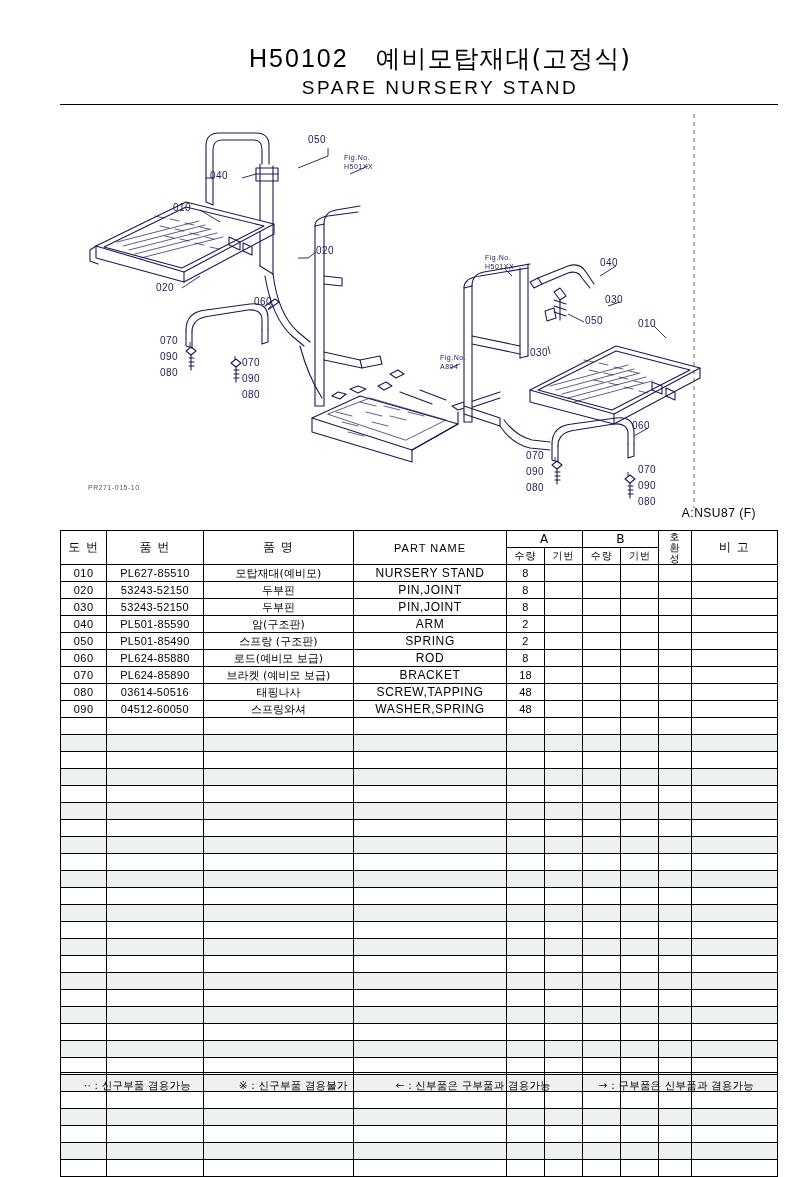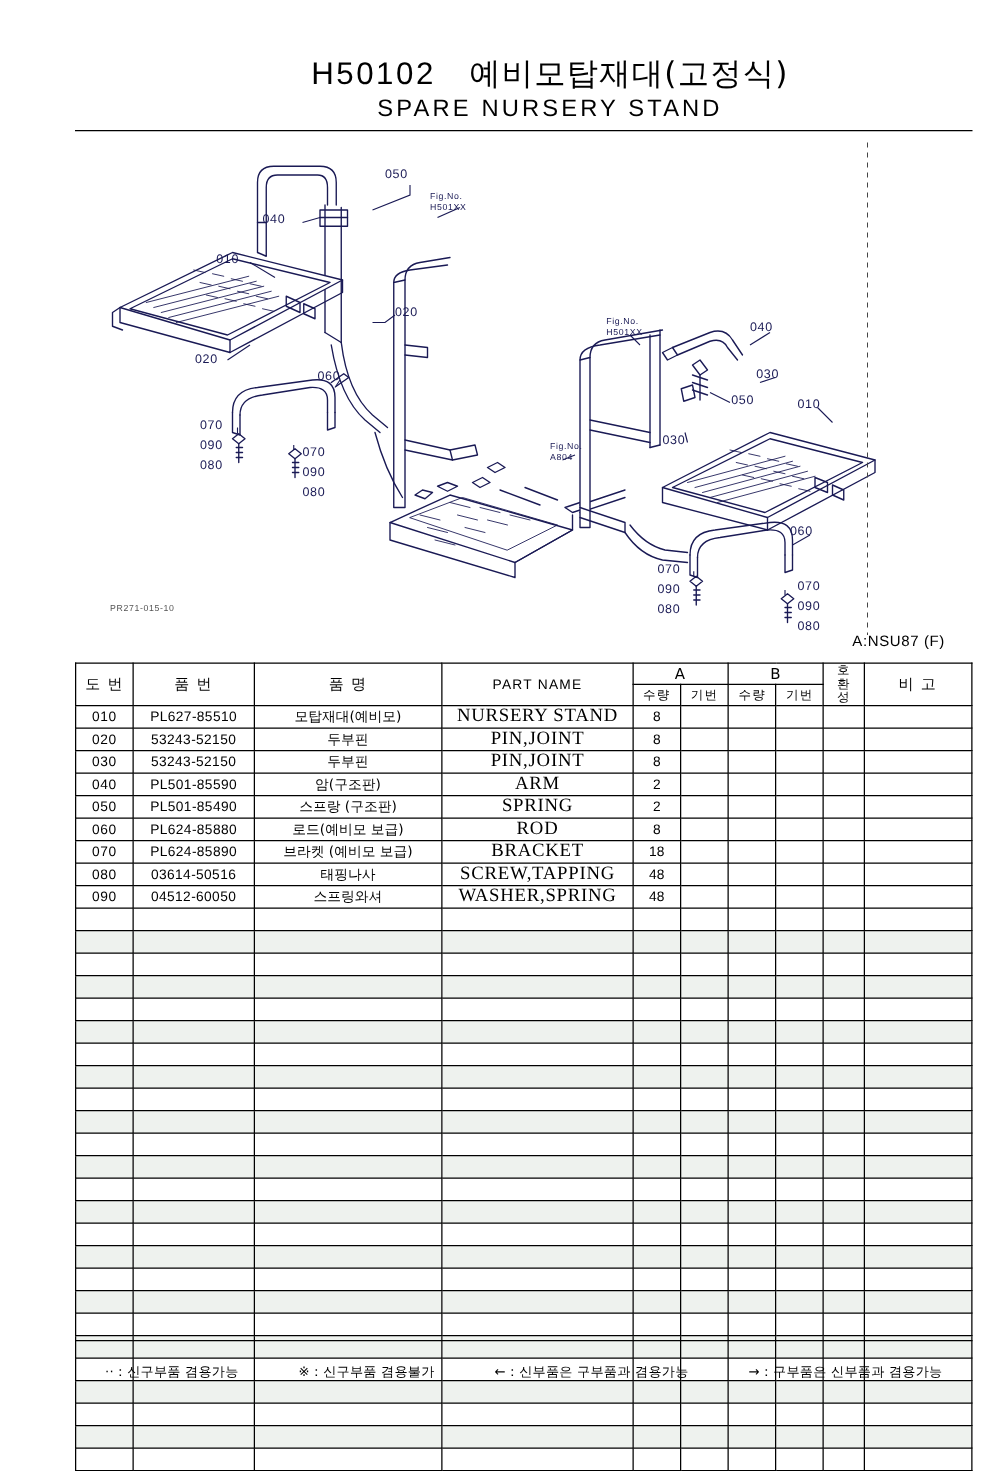--- a/index.html
+++ b/index.html
@@ -115,38 +115,38 @@
     font-family: "DejaVu Sans", sans-serif;
     font-size: 12px;
     letter-spacing: 1px;
   }
   .hdr-h1 { height: 26px; }
   .hdr-h2 { height: 22px; }
 
   td.c-no    { width: 46px; font-family: "Liberation Sans", sans-serif; letter-spacing: .5px;}
   td.c-pn    { width: 96px; font-family: "Liberation Sans", sans-serif; letter-spacing: .3px;}
   td.c-kr    { width: 150px; text-align: left; padding-left: 6px; font-family: "DejaVu Sans", sans-serif; font-size: 11px;}
-  td.c-en    { width: 152px; text-align: left; padding-left: 8px; font-family: Liberation Serif, serif; letter-spacing: .6px; font-size: 15px;}
+  td.c-en    { width: 152px; text-align: left; padding-left: 8px; font-family: Liberation Sans, sans-serif; letter-spacing: .6px; font-size: 12px;}
   td.c-qa    { width: 38px; }
   td.c-ra    { width: 38px; }
   td.c-qb    { width: 38px; }
   td.c-rb    { width: 38px; }
   td.c-comp  { width: 32px; }
   td.c-rem   { width: 86px; }
 
   tr.alt td { background: #eef2ee; }
 
   
   .legend {
     position: absolute;
     left: 60px;
     top: 1072px;
     width: 718px;
     border-top: 1px solid #000;
-    padding-top: 18px;
+    padding-top: 6px;
     font-size: 10.5px;
     font-family: "DejaVu Sans", sans-serif;
     display: flex;
     justify-content: space-around;
     letter-spacing: .2px;
   }
   .legend span { white-space: nowrap; }
   .pageno {
     position: absolute;
     left: 0;

